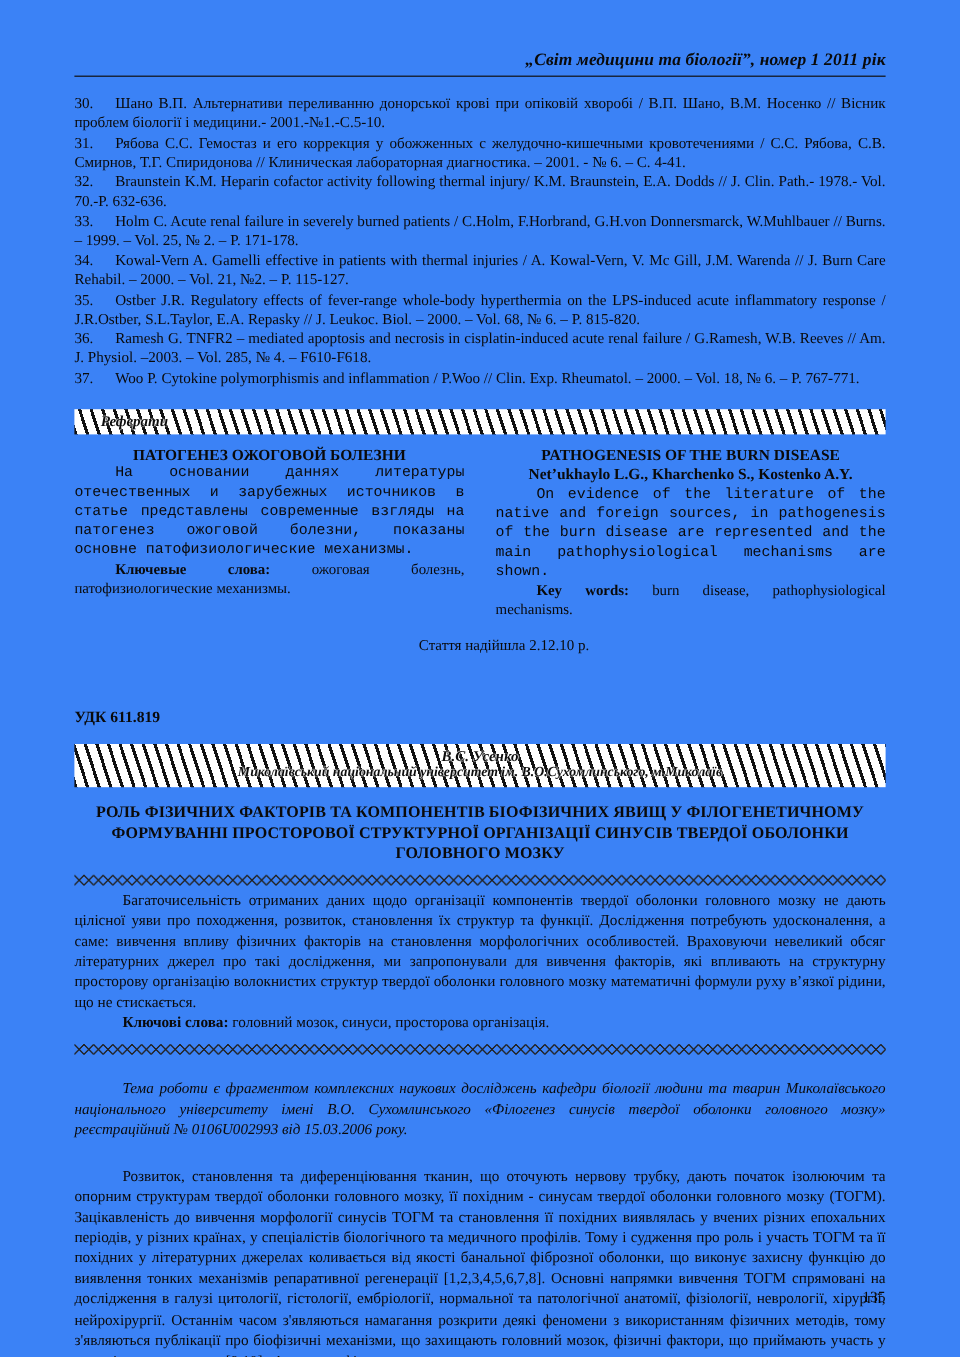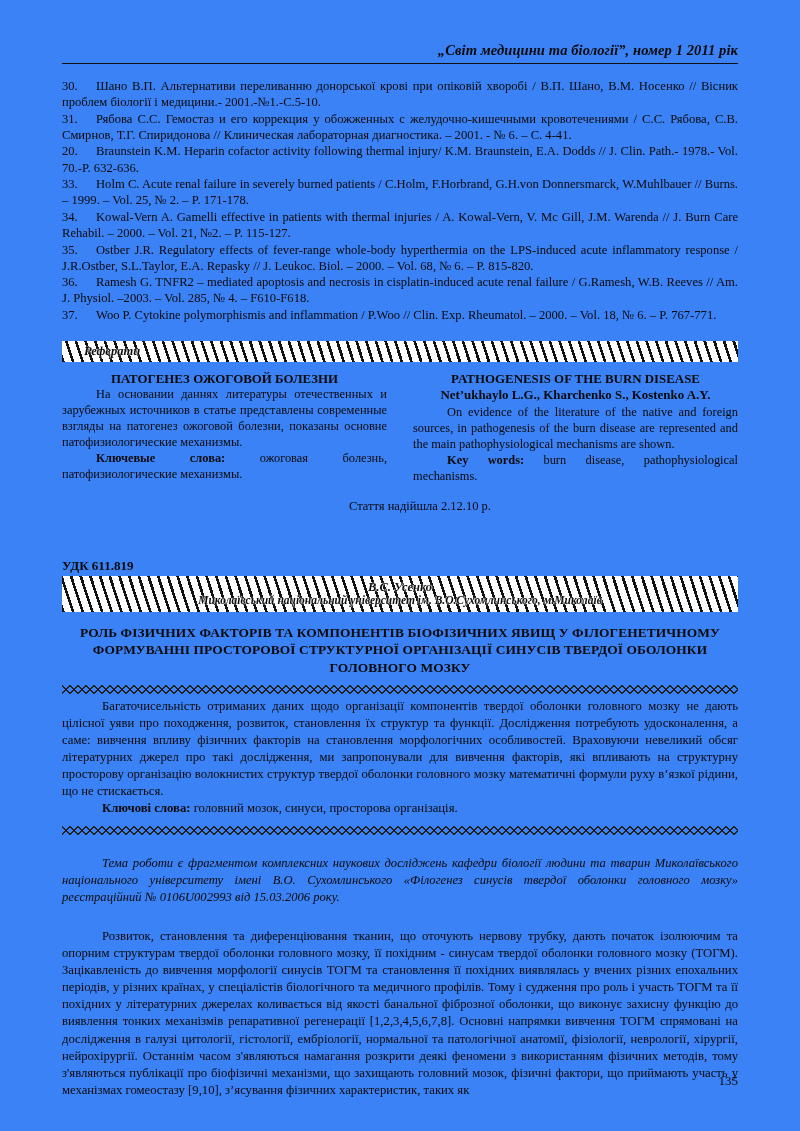--- a/index.html
+++ b/index.html
@@ -110,41 +110,42 @@
   .abs-authors {
     font-weight: bold;
     text-align: center;
     font-size: 12.9px;
     line-height: 1.25;
     margin-bottom: 2px;
   }
   .abs-body {
     text-indent: 34px;
     margin: 0;
+    font-family: Liberation Mono, monospace;
   }
   .abs-keywords {
     text-indent: 34px;
     margin: 0;
   }
   .abs-keywords b { font-weight: bold; }
 
   .submitted {
     text-align: center;
     font-size: 12.5px;
     margin-top: 14px;
     padding-left: 40px;
     font-family: Liberation Serif, serif;
   }
 
   
   .udc {
     font-weight: bold;
     font-size: 13px;
     margin-top: 44px;
-    margin-bottom: 2px;
+    margin-bottom: 14px;
   }
 
   
   .article-title {
     text-align: center;
     font-weight: bold;
     font-size: 13.4px;
     line-height: 1.3;
     margin-top: 12px;
     letter-spacing: 0.1px;
@@ -208,21 +209,21 @@
 <div class="page">
 
   <div class="header-zone">
     <div class="running-head">„Світ медицини та біології”, номер 1 2011 рік</div>
     <div class="header-rule"></div>
   </div>
 
   <div class="ref-list">
     <p class="ref-item"><span class="ref-num">30.</span><span>Шано В.П. Альтернативи переливанню донорської крові при опіковій хворобі / В.П. Шано, В.М. Носенко // Вісник проблем біології і медицини.- 2001.-№1.-С.5-10.</span></p>
     <p class="ref-item"><span class="ref-num">31.</span><span>Рябова С.С. Гемостаз и его коррекция у обожженных с желудочно-кишечными кровотечениями / С.С. Рябова, С.В. Смирнов, Т.Г. Спиридонова // Клиническая лабораторная диагностика. – 2001. - № 6. – С. 4-41.</span></p>
-    <p class="ref-item"><span class="ref-num">20.</span><span>Braunstein K.M. Heparin cofactor activity following thermal injury/ K.M. Braunstein, E.A.  Dodds // J. Clin. Path.- 1978.- Vol. 70.-P. 632-636.</span></p>
+    <p class="ref-item"><span class="ref-num">32.</span><span>Braunstein K.M. Heparin cofactor activity following thermal injury/ K.M. Braunstein, E.A.  Dodds // J. Clin. Path.- 1978.- Vol. 70.-P. 632-636.</span></p>
     <p class="ref-item"><span class="ref-num">33.</span><span>Holm C. Acute renal failure in severely burned patients / C.Holm, F.Horbrand, G.H.von Donnersmarck, W.Muhlbauer // Burns. – 1999. – Vol. 25, № 2. – P. 171-178.</span></p>
     <p class="ref-item"><span class="ref-num">34.</span><span>Kowal-Vern A. Gamelli effective in patients with thermal injuries / A. Kowal-Vern, V. Mc Gill, J.M. Warenda // J. Burn Care Rehabil. – 2000. – Vol. 21, №2. – P. 115-127.</span></p>
     <p class="ref-item"><span class="ref-num">35.</span><span>Ostber J.R. Regulatory effects of fever-range whole-body hyperthermia on the LPS-induced acute inflammatory response / J.R.Ostber, S.L.Taylor, E.A. Repasky // J. Leukoc. Biol. – 2000. – Vol. 68, № 6. – P. 815-820.</span></p>
     <p class="ref-item"><span class="ref-num">36.</span><span>Ramesh G. TNFR2 – mediated apoptosis and necrosis in cisplatin-induced acute renal failure / G.Ramesh, W.B. Reeves // Am. J. Physiol. –2003. – Vol. 285, № 4. – F610-F618.</span></p>
     <p class="ref-item"><span class="ref-num">37.</span><span>Woo P. Cytokine polymorphismis and inflammation / P.Woo // Clin. Exp. Rheumatol. – 2000. – Vol. 18, № 6. – P. 767-771.</span></p>
   </div>
 
   <div style="margin-top:18px;">
     <div class="hatch-banner one-line">
       <div class="hatch-text banner-referaty">Реферати</div>

